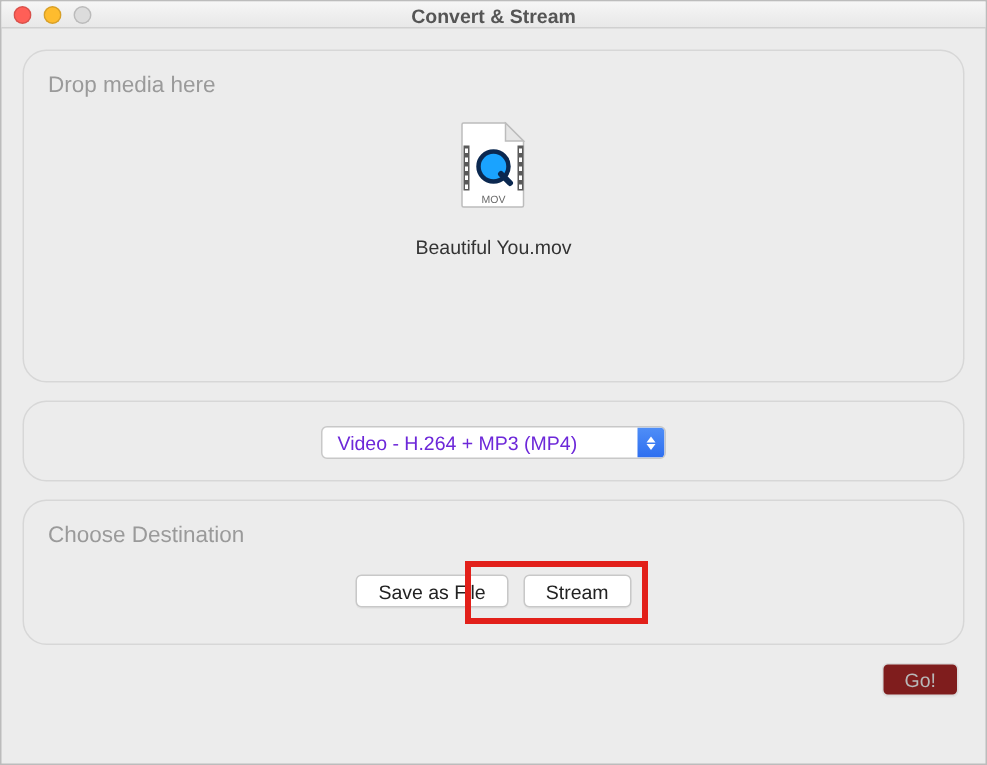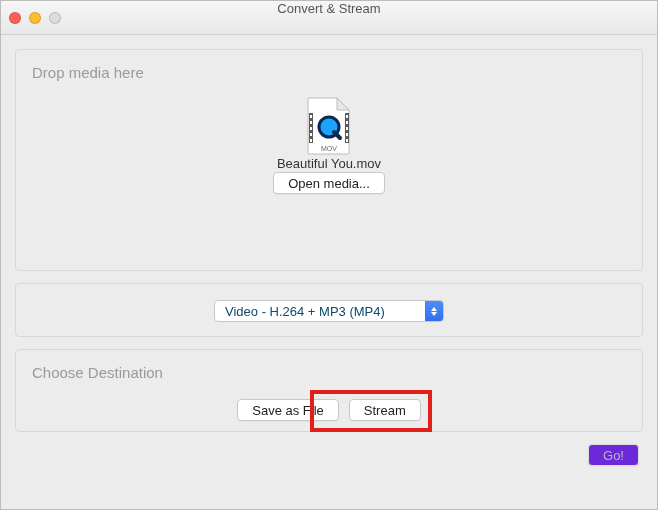--- a/index.html
+++ b/index.html
@@ -13,25 +13,26 @@
   .window {
     width: 658px;
     height: 510px;
     background: #ececec;
     border: 1px solid #bcbcbc;
     display: flex;
     flex-direction: column;
   }
   .titlebar {
     position: relative;
-    height: 34px;
+    height: 18px;
     background: linear-gradient(#f6f6f6, #e8e8e8);
     border-bottom: 1px solid #d0d0d0;
     display: flex;
-    align-items: flex-start;
+    align-items: flex-end;
+    font-weight: bold;
   }
   .traffic {
     position: absolute;
     left: 8px; top: 0; bottom: 0;
     display: flex; align-items: center; gap: 8px;
   }
   .tl-btn {
     width: 12px; height: 12px; border-radius: 50%;
     border: 0.5px solid rgba(0,0,0,0.15);
   }
@@ -47,33 +48,33 @@
   .body {
     flex: 1;
     padding: 14px 14px 10px 14px;
     display: flex;
     flex-direction: column;
     gap: 12px;
   }
   .panel {
     background: #ececec;
     border: 1px solid #d7d7d7;
-    border-radius: 4px;
+    border-radius: 16px;
     padding: 10px 14px 14px 14px;
   }
   .panel-title {
     color: #9a9a9a;
     font-size: 15px;
     margin: 4px 0 10px 2px;
   }
   .drop-area {
     display: flex;
     flex-direction: column;
     align-items: center;
-    gap: 1px;
+    gap: 18px;
     padding-top: 6px;
     padding-bottom: 4px;
     justify-content: flex-end;
   }
   .file-icon {
     width: 48px; height: 58px;
     position: relative;
   }
   .file-name {
     color: #333;
@@ -107,21 +108,21 @@
     border-radius: 4px;
     background: #fff;
     height: 22px;
     overflow: hidden;
   }
   .select-text {
     padding: 0 10px;
     display: flex; align-items: center;
     min-width: 210px;
     font-size: 13px;
-    color: #0c4a6e;
+    color: #6d28d9;
   }
   .select-arrows {
     width: 18px;
     background: linear-gradient(#4f8ef7, #2e6ff0);
     display: flex;
     flex-direction: column;
     align-items: center;
     justify-content: center;
     gap: 1px;
   }
@@ -145,21 +146,21 @@
     pointer-events: none;
   }
   .footer {
     display: flex;
     justify-content: flex-end;
     padding: 0 4px 0 0;
   }
   .btn.disabled {
     color: #b8b8b8;
     border-color: #dcdcdc;
-    background: #6d28d9;
+    background: #7f1d1d;
   }
   .panel.drop { min-height: 222px; }
 </style>
 </head>
 <body>
 
 <div class="window">
 
   <div class="titlebar">
     <div class="traffic">
@@ -196,37 +197,36 @@
                 <rect x="41" y="42" width="2" height="3"></rect>
             </g>
 
             <circle cx="24" cy="30" r="10" fill="#1aa3ff"></circle>
             <circle cx="24" cy="30" r="10" fill="none" stroke="#0b2850" stroke-width="3"></circle>
             <path d="M29 35 l6 6" stroke="#0b2850" stroke-width="4" stroke-linecap="round"></path>
             <text x="24" y="54" text-anchor="middle" font-size="7" fill="#6a6a6a" font-family="Arial">MOV</text>
           </svg>
         </div>
         <div class="file-name">Beautiful You.mov</div>
-        <div class="btn">Open media...</div>
       </div>
     </div>
 
     <div class="panel">
       <div class="profile-row">
         <div class="select-wrap">
           <div class="select-text">Video - H.264 + MP3 (MP4)</div>
           <div class="select-arrows">
             <div class="arrow up"></div>
             <div class="arrow down"></div>
           </div>
         </div>
       </div>
     </div>
 
-    <div class="panel" style="position:relative; padding-bottom:10px;">
+    <div class="panel" style="position:relative; padding-bottom:24px;">
       <div class="panel-title">Choose Destination</div>
       <div class="dest-row">
         <div class="btn" id="save-btn">Save as File</div>
         <div class="btn" id="stream-btn">Stream</div>
       </div>
       <div class="highlight-box" id="hl" style="left: 294.172px; top: 40px; width: 121.547px; height: 42px;"></div>
     </div>
 
     <div class="footer">
       <div class="btn disabled">Go!</div>

